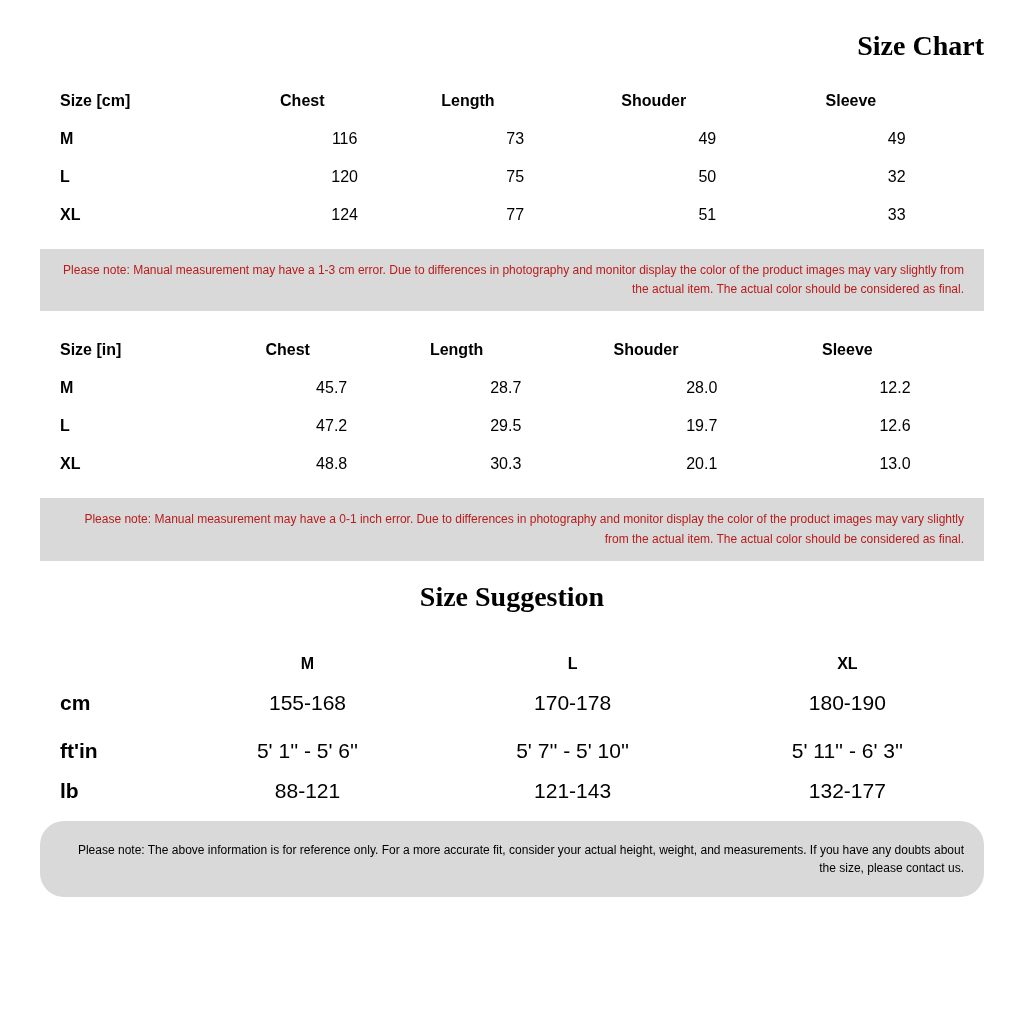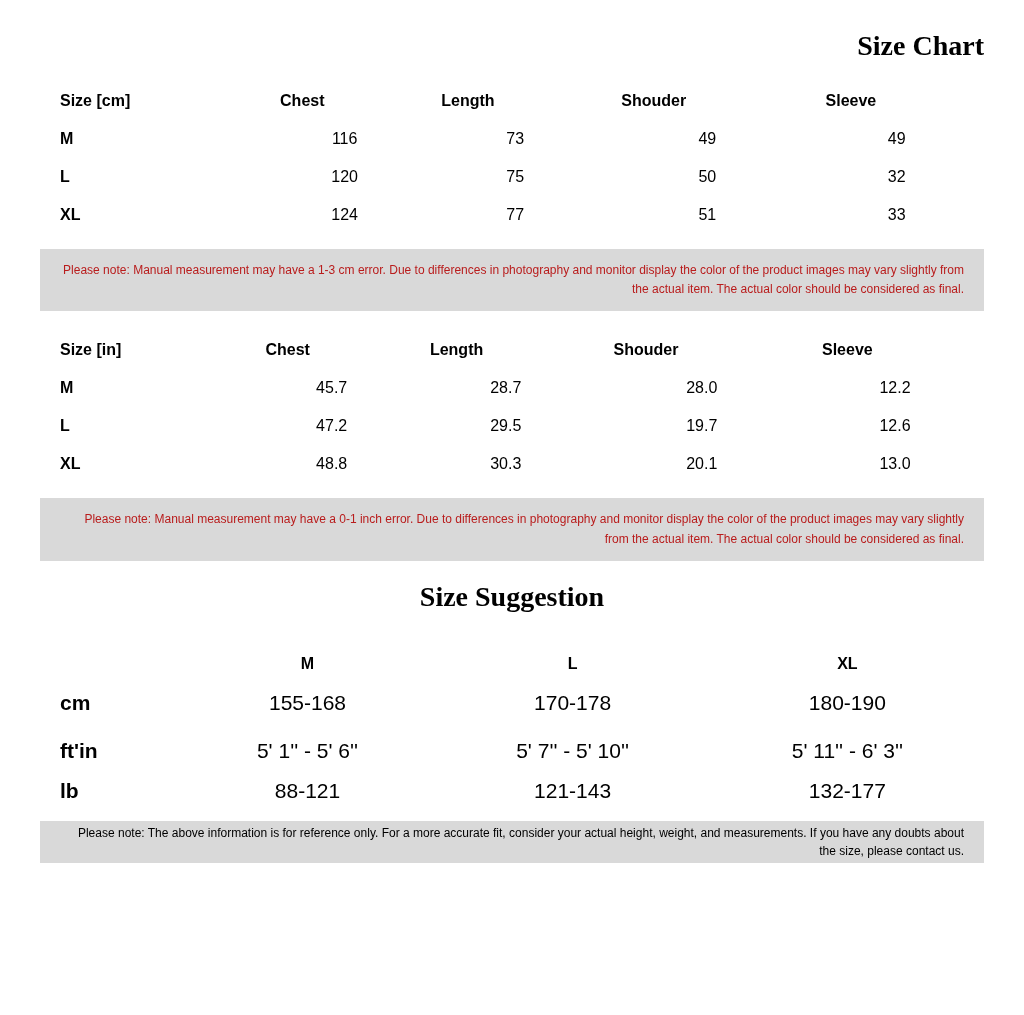--- a/index.html
+++ b/index.html
@@ -98,26 +98,27 @@
     }
 
     .size-suggestion-table td.row-label {
       text-align: left;
       font-weight: bold;
       padding-left: 20px;
     }
 
     .note-box-bottom {
       background-color: #d9d9d9;
-      padding: 3px 20px;
+      padding: 20px 20px;
       text-align: right;
       font-size: 12px;
       color: #000;
       margin-top: 10px;
       line-height: 1.5;
+      border-radius: 24px;
     }
 
     .spacer-row td {
       padding: 4px;
     }
   </style>
 </head>
 <body>
 
 <h1 class="page-title">Size Chart</h1>

